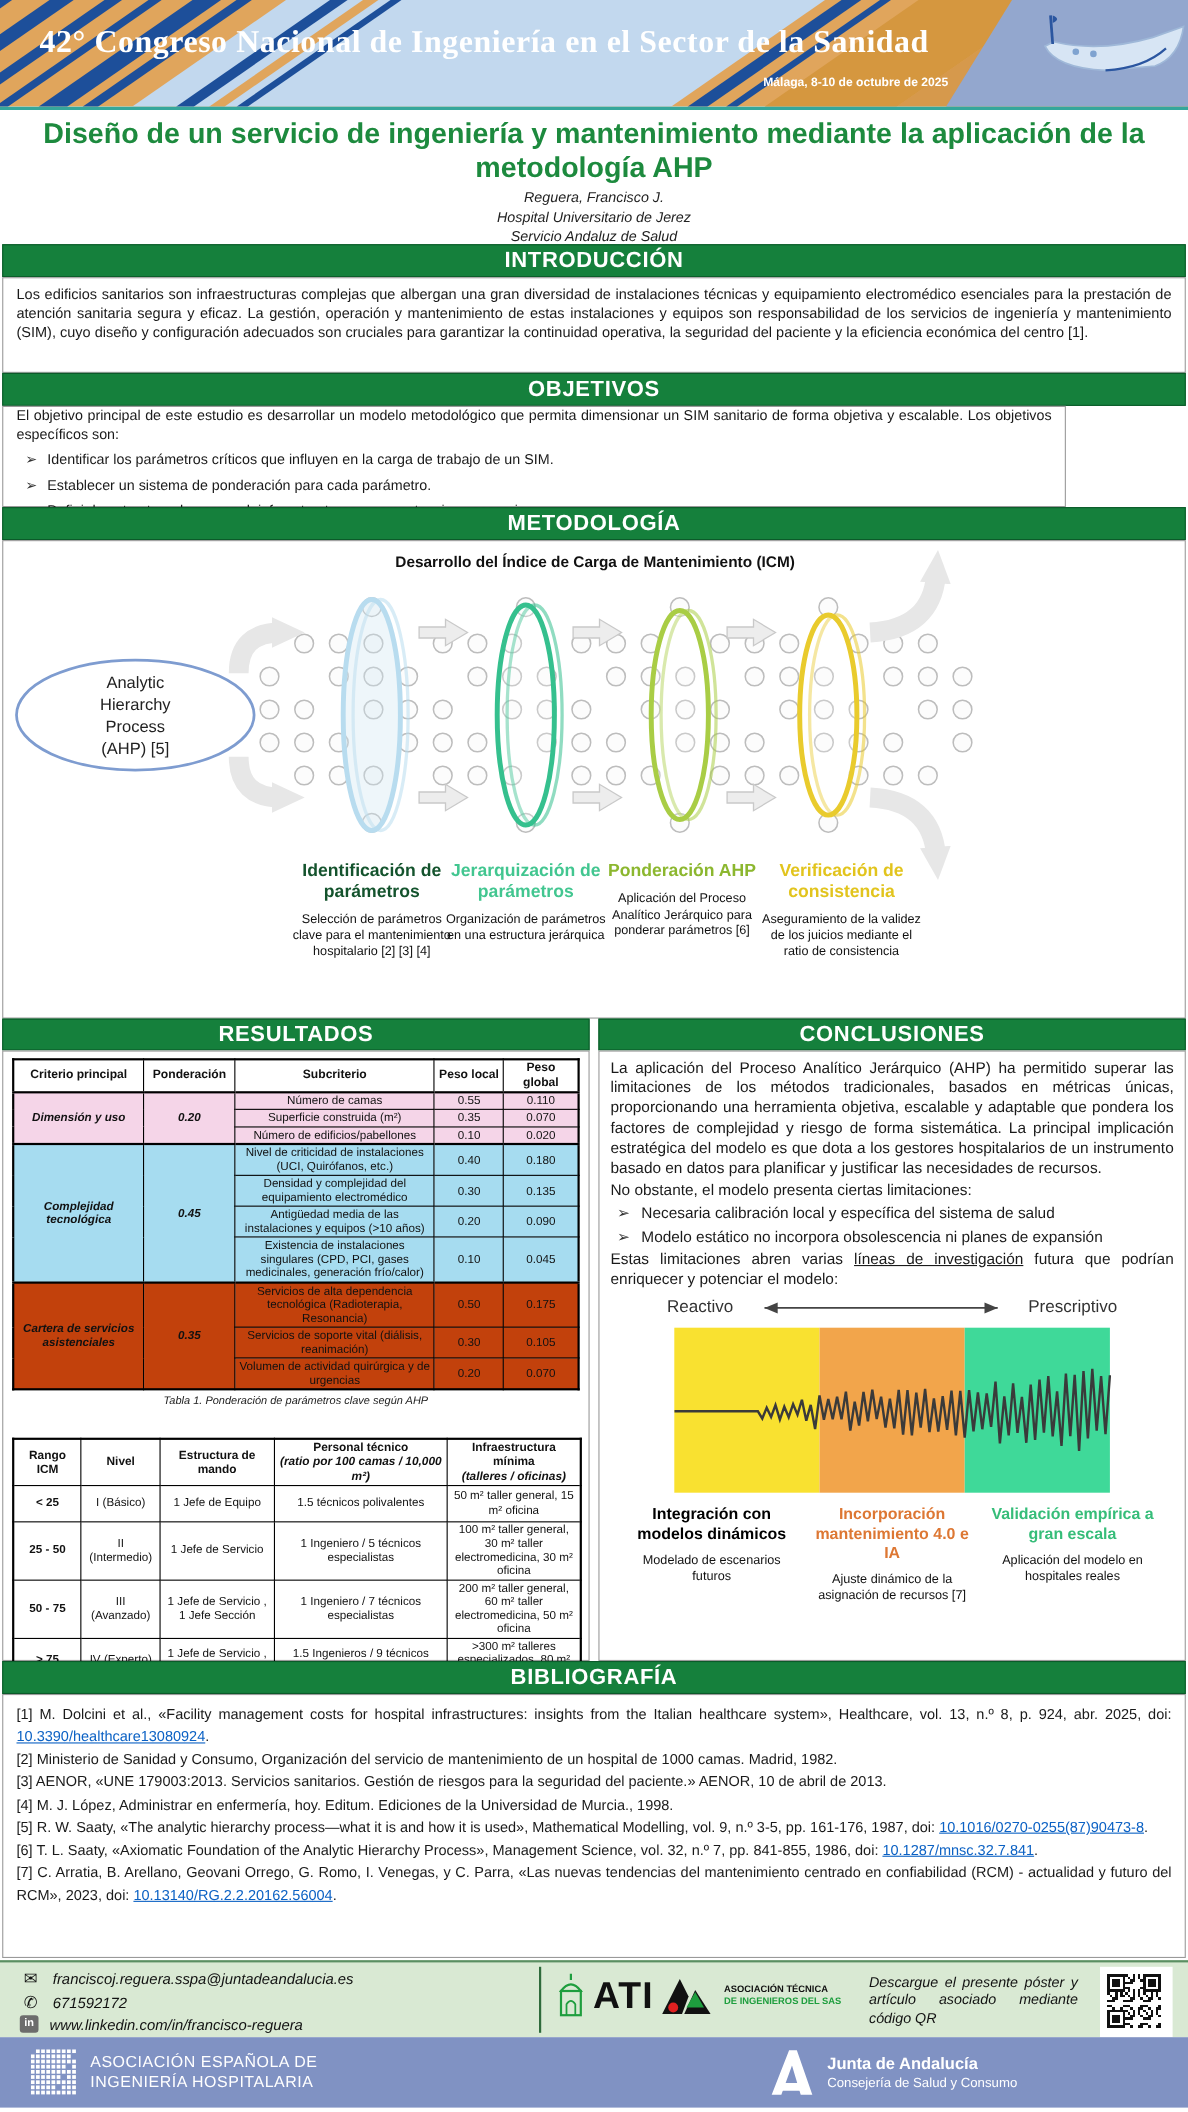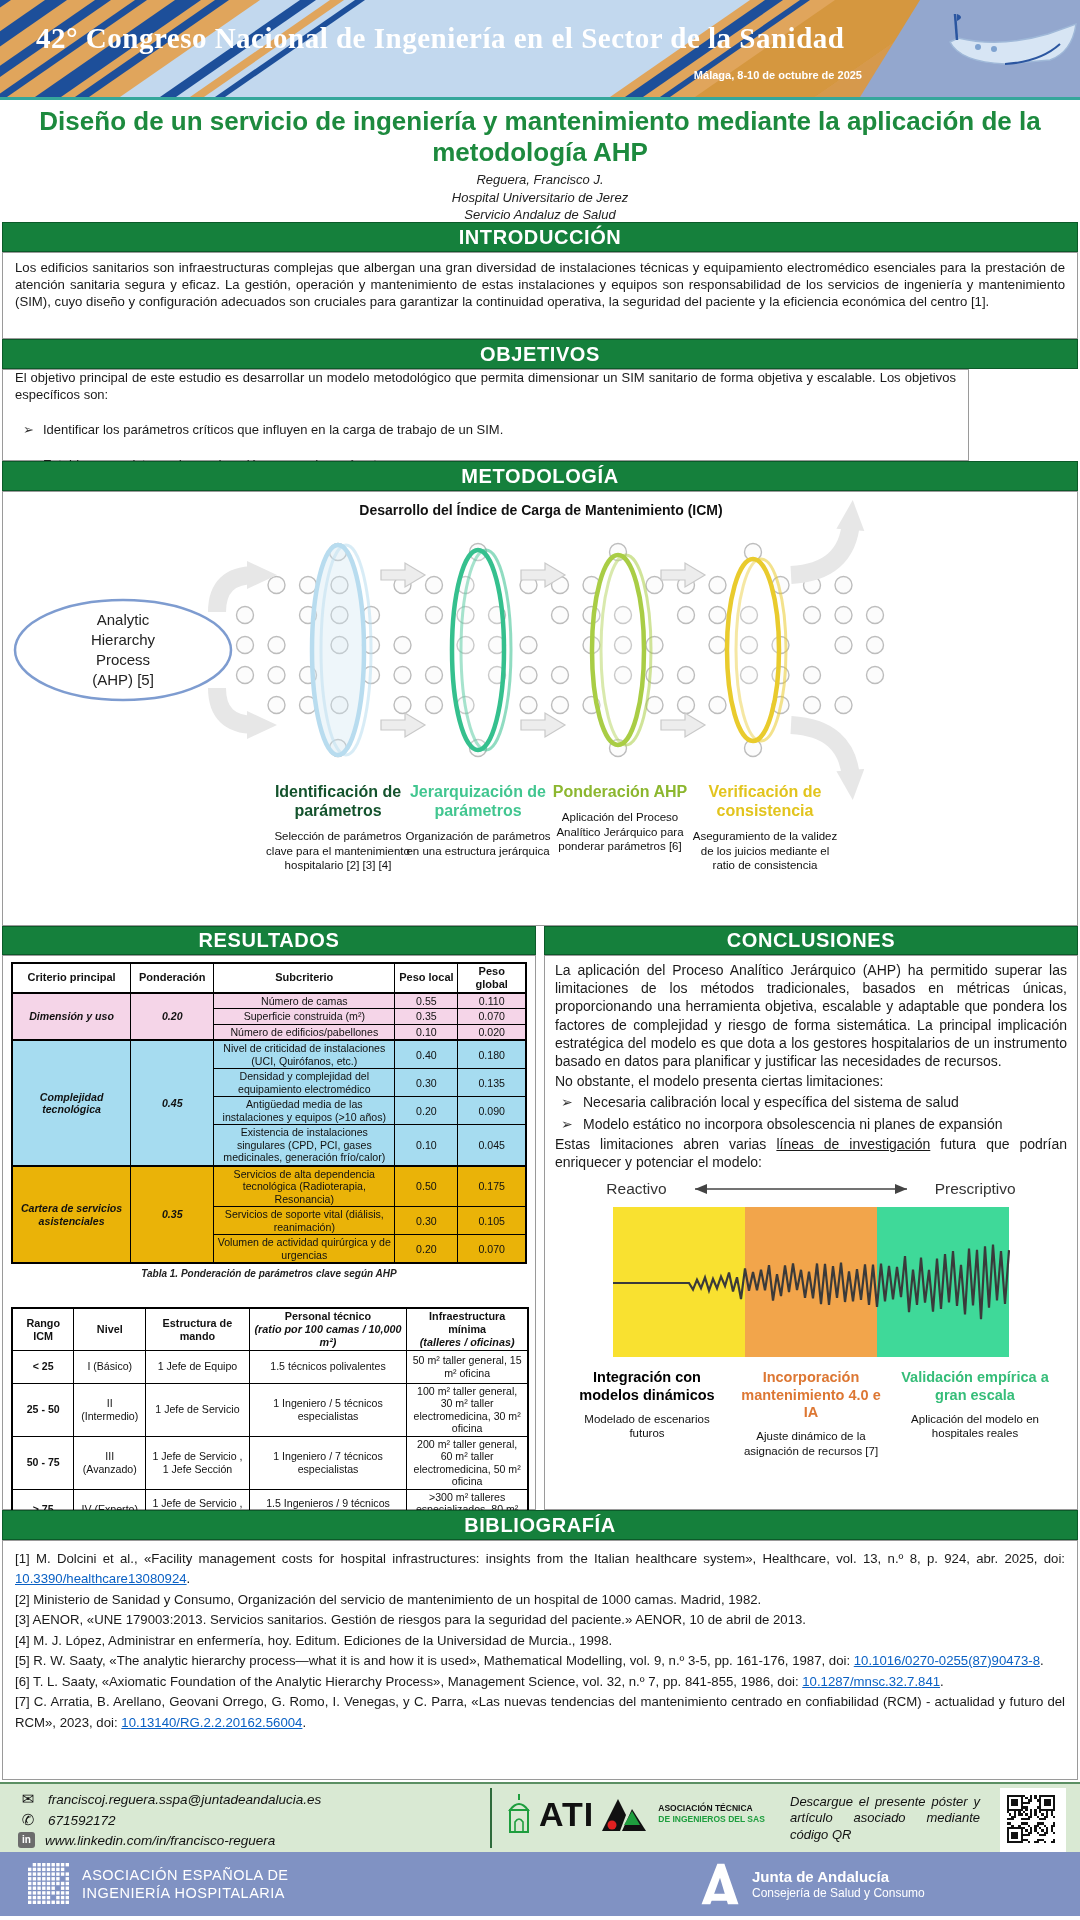--- a/index.html
+++ b/index.html
@@ -28,21 +28,21 @@
   #bar-res{top:926px;left:2px;width:534px;height:29px;}
   #bar-con{top:926px;left:544px;width:534px;height:29px;}
   #bar-bib{top:1510px;left:2px;width:1076px;height:30px;}
   
   .cbox{position:absolute;box-sizing:border-box;border:1px solid #9a9a9a;background:#fff;}
   #intro-box{top:252px;left:2px;width:1076px;height:87px;padding:6px 12px;
       font-size:13.2px;line-height:1.3;text-align:justify;}
   #obj-box{top:369px;left:2px;width:967px;height:92px;padding:0 12px;
       font-size:13px;line-height:1.3;text-align:justify;}
   #obj-box ul{margin:2px 0 0 6px;padding:0;list-style:none;}
-  #obj-box li{padding-left:22px;position:relative;margin-top:18px;text-align:left;}
+  #obj-box li{padding-left:22px;position:relative;margin-top:6px;text-align:left;}
   #obj-box li::before{content:"\27A2";position:absolute;left:2px;color:#333;}
   #met-box{top:491px;left:2px;width:1076px;height:435px;}
   #res-box{top:955px;left:2px;width:534px;height:555px;padding:6px 8px;}
   #con-box{top:955px;left:544px;width:534px;height:555px;padding:5px 10px;
       font-size:14px;line-height:1.3;text-align:justify;}
   #bib-box{top:1540px;left:2px;width:1076px;height:240px;padding:8px 12px;
       font-size:13.2px;line-height:1.55;text-align:justify;}
   
   .diagram-title{position:absolute;top:10px;left:0;width:1076px;text-align:center;
       font-size:14px;font-weight:bold;color:#111;}
@@ -53,24 +53,24 @@
   .step-desc{margin-top:9px;font-size:11.5px;line-height:1.25;color:#111;}
   
   table{border-collapse:collapse;font-size:10.6px;line-height:1.18;color:#111;}
   .t1 td,.t2 td{border:1px solid #000;text-align:center;vertical-align:middle;padding:1px 3px;}
   .t1{width:516px;border:2px solid #000;}
   .t1 .th td{font-weight:bold;font-size:11px;height:21px;}
   .t1 .crit{font-weight:bold;font-style:italic;}
   .t1 .pond{font-weight:bold;font-style:italic;}
   .g-pink td{background:#F5D5E8;}
   .g-blue td{background:#A6DCF0;}
-  .g-orange td{background:#eab308;}
+  .g-orange td{background:#c2410c;}
   .t1 .th td{background:#fff;}
   .t1 .gsep td{border-top:2px solid #000;}
-  .caption{margin:4px 0 0 0;text-align:center;font-size:10px;font-style:italic;color:#222;font-weight:bold;}
+  .caption{margin:4px 0 0 0;text-align:center;font-size:10px;font-style:italic;color:#222;}
   .t2{width:518px;border:2px solid #000;margin-top:28px;}
   .t2 .th td{font-weight:bold;font-size:10.8px;}
   .t2 .th .ital{display:block;font-style:italic;}
   .t2 .rng{font-weight:bold;}
   .t2 tr td{height:30px;}
   
   #con-box p{margin:0 0 2px 0;}
   #con-box ul{margin:1px 0 2px 2px;padding:0;list-style:none;}
   #con-box li{padding-left:26px;position:relative;margin-top:3px;text-align:left;}
   #con-box li::before{content:"\27A2";position:absolute;left:4px;color:#333;}

